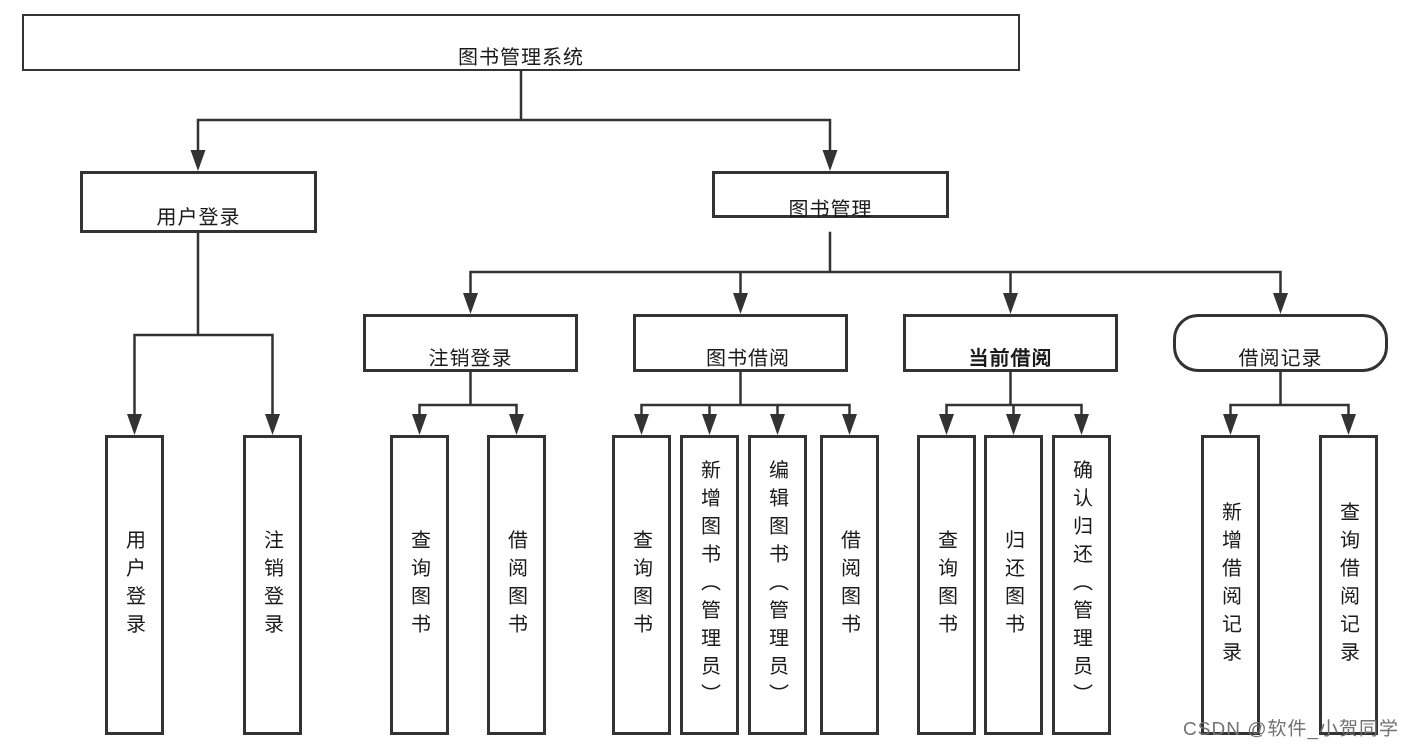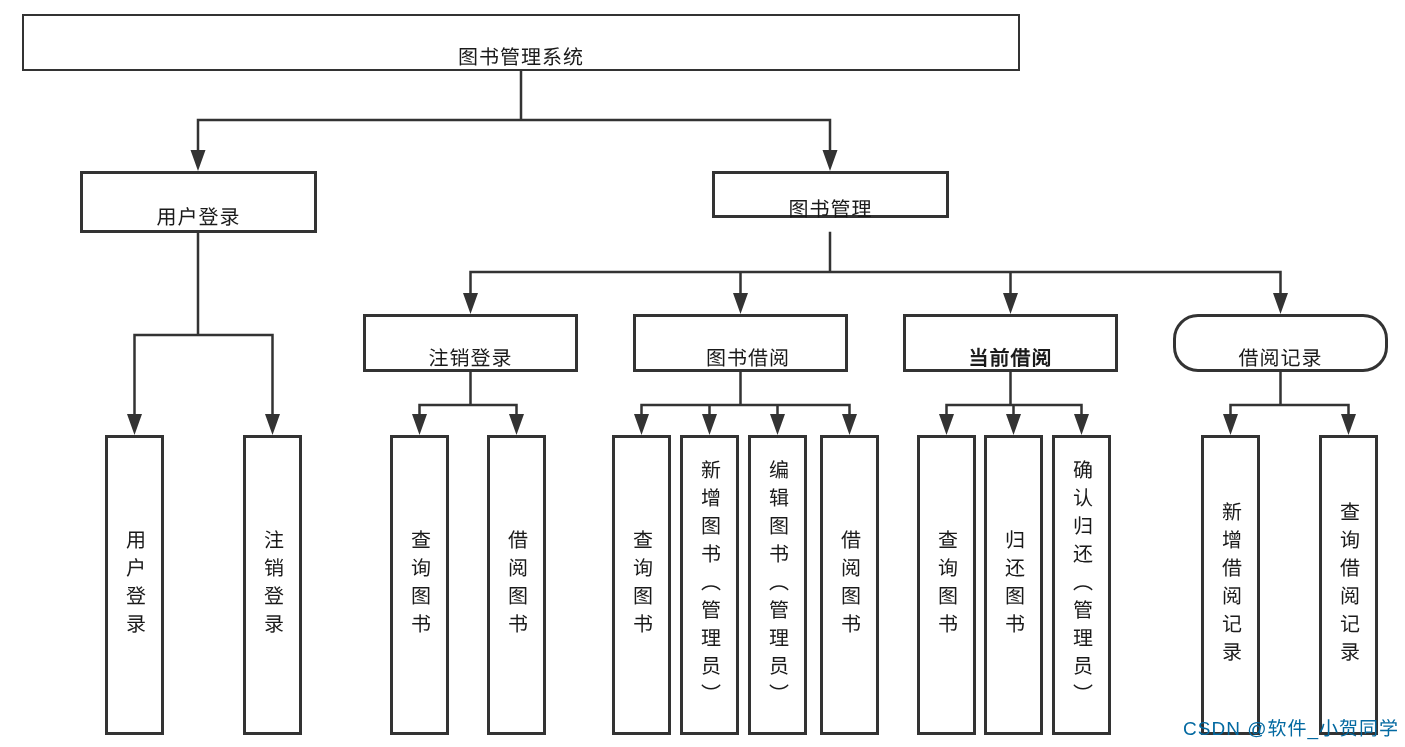--- a/index.html
+++ b/index.html
@@ -59,21 +59,21 @@
   .leaf-e { left: 612px; }  .leaf-f { left: 680px; }
   .leaf-g { left: 748px; }  .leaf-h { left: 820px; }
   .leaf-i { left: 917px; }  .leaf-j { left: 984px; }
   .leaf-k { left: 1052px; }
   .leaf-l { left: 1201px; } .leaf-m { left: 1319px; }
   .watermark {
     position: absolute;
     right: 6px;
     bottom: 7px;
     font-size: 19px;
-    color: #0369a1;
+    color: #737373;
     letter-spacing: 1px;
     white-space: nowrap;
   }
 </style>
 </head>
 <body>
 
 <div id="canvas">
 
   <svg id="connectors" viewBox="0 0 1405 747" xmlns="http://www.w3.org/2000/svg" aria-hidden="true">

